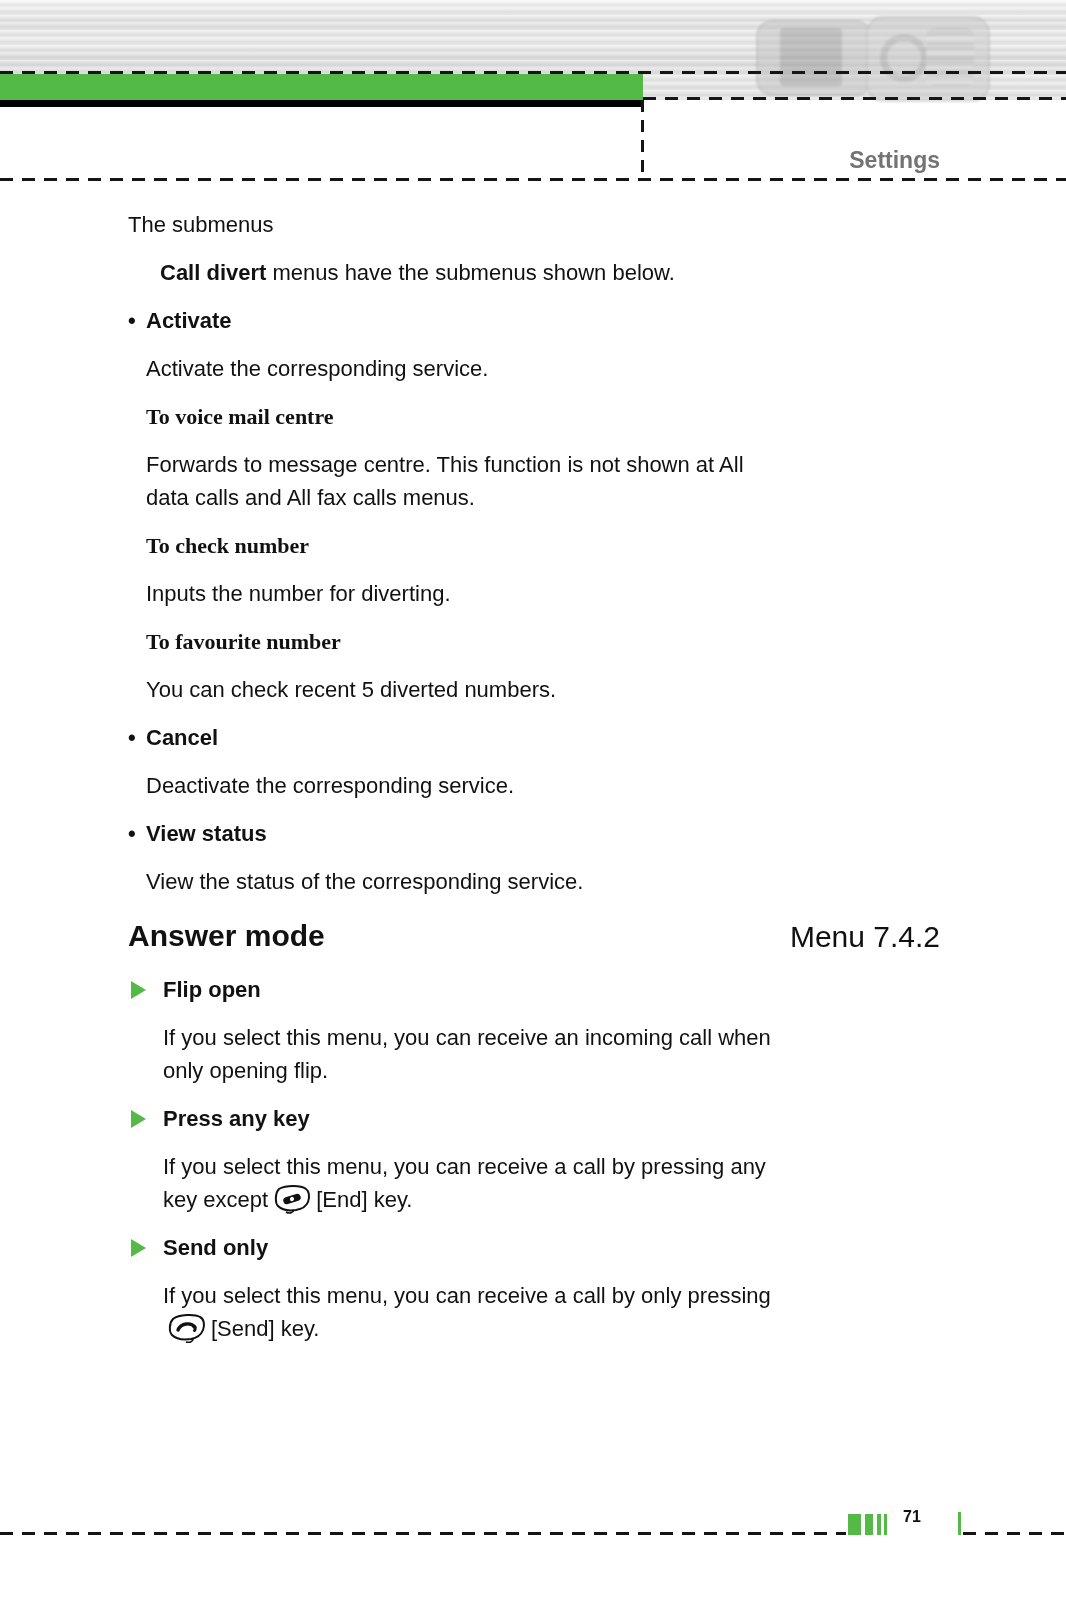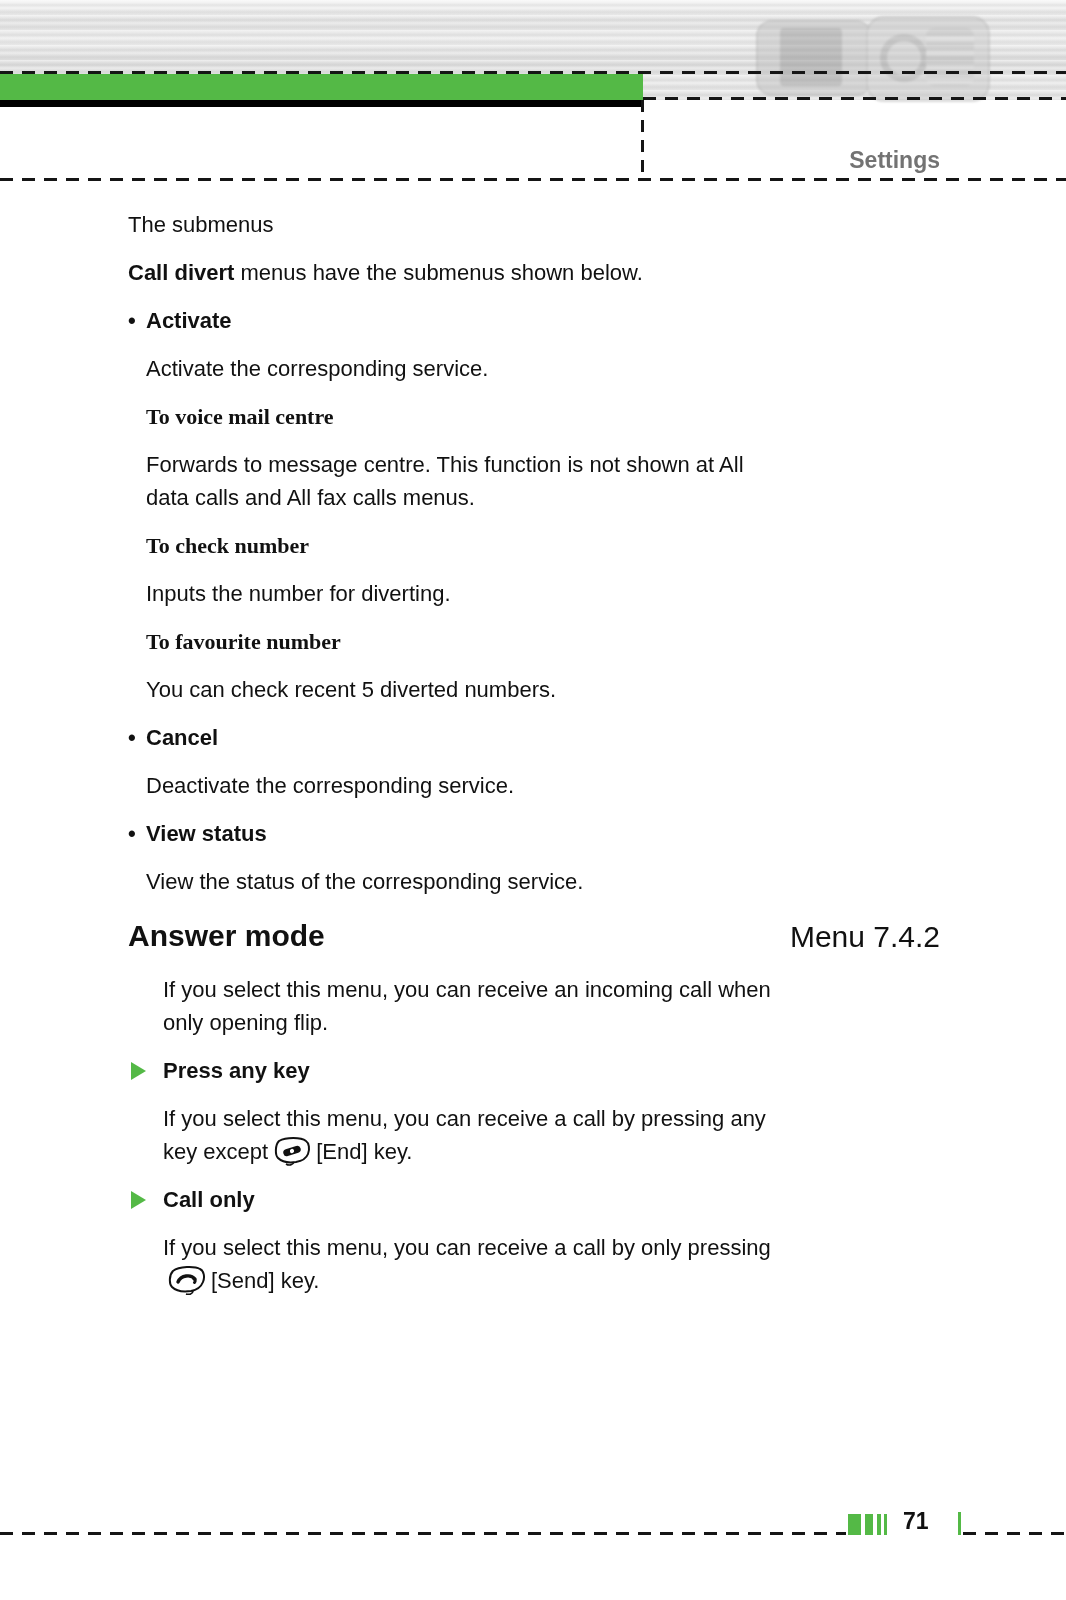--- a/index.html
+++ b/index.html
@@ -69,21 +69,21 @@
     position:absolute; right:126px; top:147px;
     font-size:23px; font-weight:bold; color:#737373;
   }
 
   
   .content {
     position:absolute; left:128px; top:208px; width:812px;
     font-size:22px; line-height:33px;
   }
   .content p, .content h3, .content h2 { margin:0 0 15px 0; }
-  .bold { font-weight:bold; }
+  .bold { font-weight:bold;margin-left:32px; }
   h3.subhead { font-size:22px; font-weight:bold; padding-left:18px;font-family:Liberation Serif, serif; }
   h3.topline  { font-size:22px; font-weight:normal; padding-left:0; }
   .desc { padding-left:18px; white-space:pre-line; }
   .bullet-item { font-weight:bold; }
   .bullet-glyph { display:inline-block; width:18px; }
 
   .mode-heading {
     display:flex; justify-content:space-between; align-items:center;
     margin:18px 0 17px 0 !important;
   }
@@ -104,21 +104,21 @@
   
   .dash-foot-left  { left:0;   top:1532px; width:846px; }
   .dash-foot-right { left:963px; top:1532px; width:103px; }
   .foot-bar { position:absolute; background:#54b946; }
   .foot-bar1 { left:848px; top:1514px; width:13px; height:21px; }
   .foot-bar2 { left:865px; top:1514px; width:8px;  height:21px; }
   .foot-bar3 { left:877px; top:1514px; width:4px;  height:21px; }
   .foot-bar4 { left:884px; top:1514px; width:3px;  height:21px; }
   .page-number {
     position:absolute; left:903px; top:1508px;
-    font-size:23px; font-weight:bold; color:#111;
+    font-size:16px; font-weight:bold; color:#111;
   }
   .foot-corner { left:958px; top:1512px; width:3px; height:23px; position:absolute; background:#54b946; }
 </style>
 </head>
 <body>
 
 <div class="page">
 
   <div class="gradient-band">
     <div class="phone-photo">
@@ -162,34 +162,35 @@
     <p class="desc">Deactivate the corresponding service.</p>
 
     <p class="bullet-item"><span class="bullet-glyph">•</span><span>View status</span></p>
     <p class="desc">View the status of the corresponding service.</p>
 
     <h2 class="mode-heading">
       <span class="mode-title">Answer mode</span>
       <span class="mode-ref">Menu 7.4.2</span>
     </h2>
 
+    <p class="arrow-item"><span class="arrow-glyph"></span><span>Flip open</span></p>
     <p class="arrow-desc">If you select this menu, you can receive an incoming call when
 only opening flip.</p>
 
     <p class="arrow-item"><span class="arrow-glyph"></span><span>Press any key</span></p>
     <p class="arrow-desc"><span>If you select this menu, you can receive a call by pressing any</span><br><span>key except</span><svg class="key-icon" width="40" height="31" viewBox="0 0 40 31">
           <path d="M7 6 C14 2 29 2 34 6 C37 8 38 14 36 19 C34 24 30 26 24 27 C17 28 10 27 6 23 C3 20 3 10 7 6 Z" fill="#ffffff" stroke="#111" stroke-width="2"></path>
           <path d="M22 27 C21 30 17 31 14 29" fill="none" stroke="#111" stroke-width="1.6"></path>
           <g transform="rotate(-18 20 16)">
             <rect x="11" y="12.5" width="18" height="7" rx="3.5" fill="#111"></rect>
             <circle cx="20" cy="16" r="2.1" fill="#ffffff"></circle>
           </g>
         </svg><span>[End] key.</span></p>
 
-    <p class="arrow-item"><span class="arrow-glyph"></span><span>Call only</span></p>
+    <p class="arrow-item"><span class="arrow-glyph"></span><span>Send only</span></p>
     <p class="arrow-desc"><span>If you select this menu, you can receive a call by only pressing</span><br><svg class="key-icon" width="40" height="31" viewBox="0 0 40 31">
           <path d="M6 7 C12 2 28 2 33 5 C37 7 38 13 36 18 C34 23 30 26 24 27 C17 28 9 27 5 23 C2 20 2 11 6 7 Z" fill="#ffffff" stroke="#111" stroke-width="2"></path>
           <path d="M26 27 C26 30 22 31 19 30" fill="none" stroke="#111" stroke-width="1.6"></path>
           <path d="M11 18 C14 11 24 10 28 15" fill="none" stroke="#111" stroke-width="3.4" stroke-linecap="round"></path>
           <path d="M27 15 C28.5 16 28.5 17.5 27.5 18.5" fill="none" stroke="#111" stroke-width="3" stroke-linecap="round"></path>
         </svg><span>[Send] key.</span></p>
 
   </div>
 
   <div class="hdash dash-foot-left"></div>

